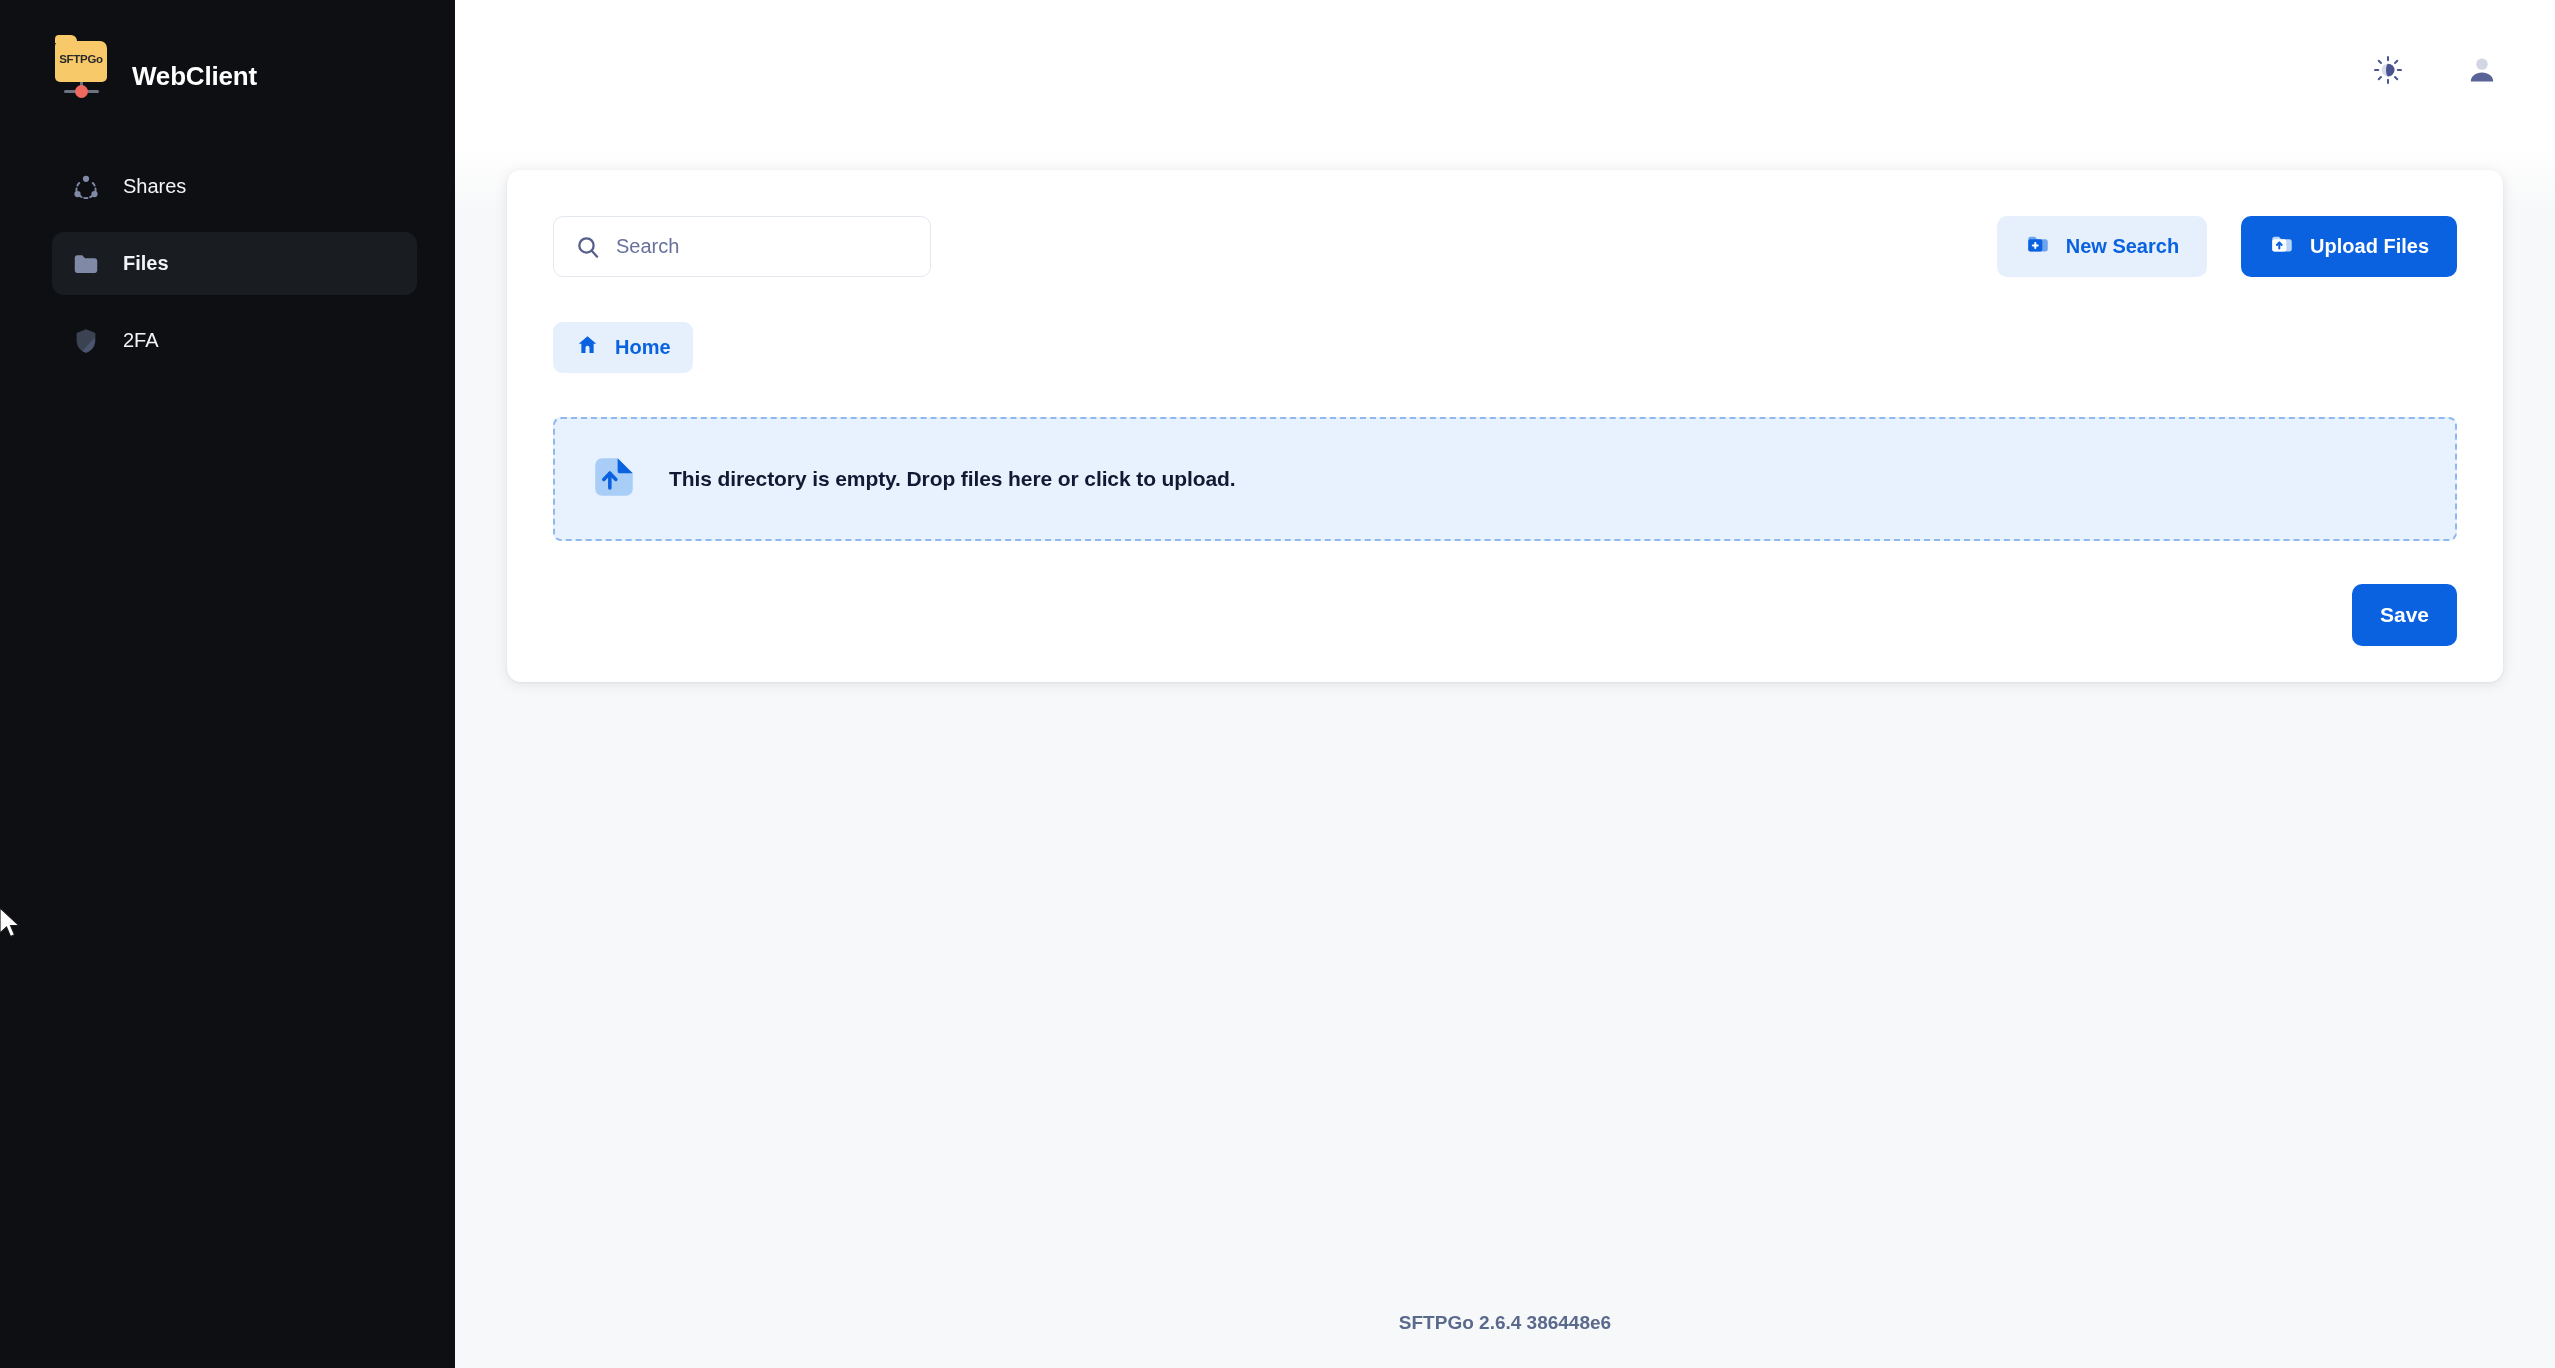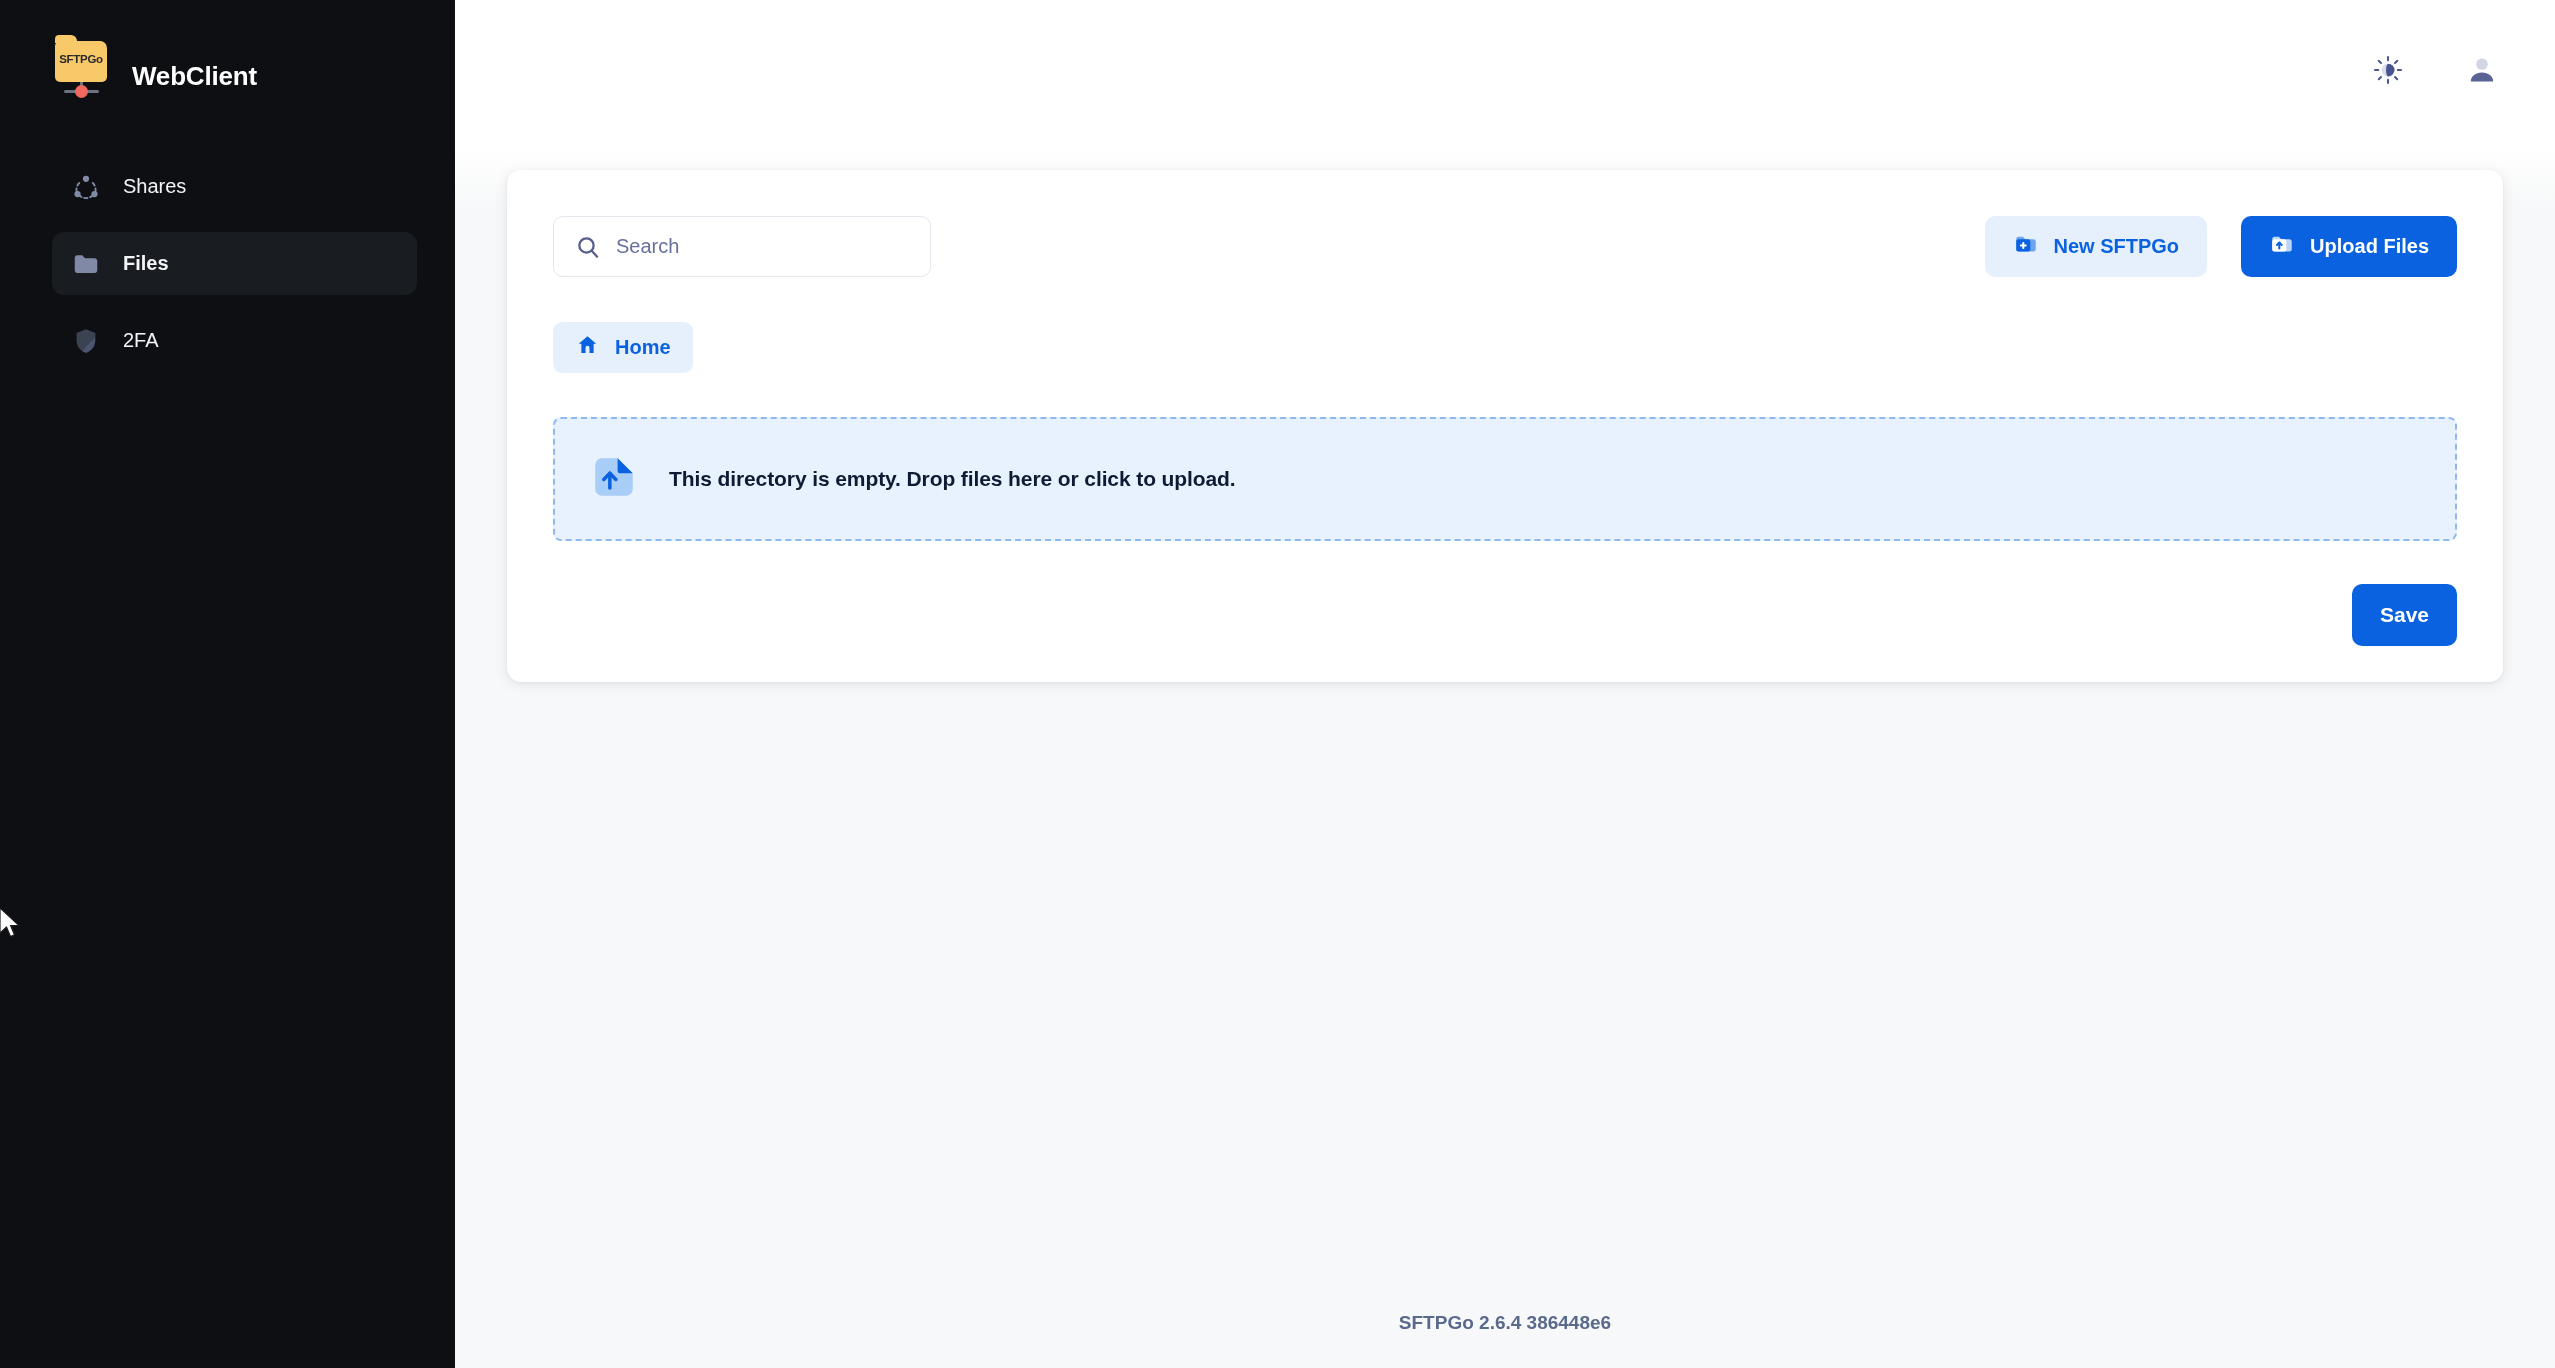--- a/index.html
+++ b/index.html
@@ -401,21 +401,21 @@
               <span>
                 <svg viewBox="0 0 24 24" width="26" height="26">
                   <path d="M3 7.4c0-1.2.9-2.1 2-2.1h4.2l2.1 2.3H19c1.1 0 2 1 2 2.1v7.1c0 1.2-.9 2.1-2 2.1H5c-1.1 0-2-.9-2-2.1V7.4z" fill="#6ca4ee"></path>
                   <path d="M3 9.8c0-1.2.9-2.1 2-2.1h9c1.1 0 2 .9 2 2.1v7.1c0 1.2-.9 2.1-2 2.1H5c-1.1 0-2-.9-2-2.1V9.8z" fill="#0a62e0"></path>
                   <g stroke="#ffffff" stroke-width="1.9" stroke-linecap="round">
                     <line x1="9.5" y1="11.1" x2="9.5" y2="15.6"></line>
                     <line x1="7.25" y1="13.35" x2="11.75" y2="13.35"></line>
                   </g>
                 </svg>
               </span>
-              <span>New SFTPGo</span>
+              <span>New Search</span>
             </button>
 
             <button class="btn btn-primary">
               <span>
                 <svg viewBox="0 0 24 24" width="26" height="26">
                   <path d="M3 7.4c0-1.2.9-2.1 2-2.1h4.2l2.1 2.3H19c1.1 0 2 1 2 2.1v7.1c0 1.2-.9 2.1-2 2.1H5c-1.1 0-2-.9-2-2.1V7.4z" fill="#b9d5f7"></path>
                   <path d="M3 9.8c0-1.2.9-2.1 2-2.1h9c1.1 0 2 .9 2 2.1v7.1c0 1.2-.9 2.1-2 2.1H5c-1.1 0-2-.9-2-2.1V9.8z" fill="#ffffff"></path>
                   <g stroke="#0a62e0" stroke-width="1.9" stroke-linecap="round" stroke-linejoin="round" fill="none">
                     <line x1="9.5" y1="16.1" x2="9.5" y2="10.8"></line>
                     <polyline points="7.3,12.9 9.5,10.7 11.7,12.9"></polyline>

